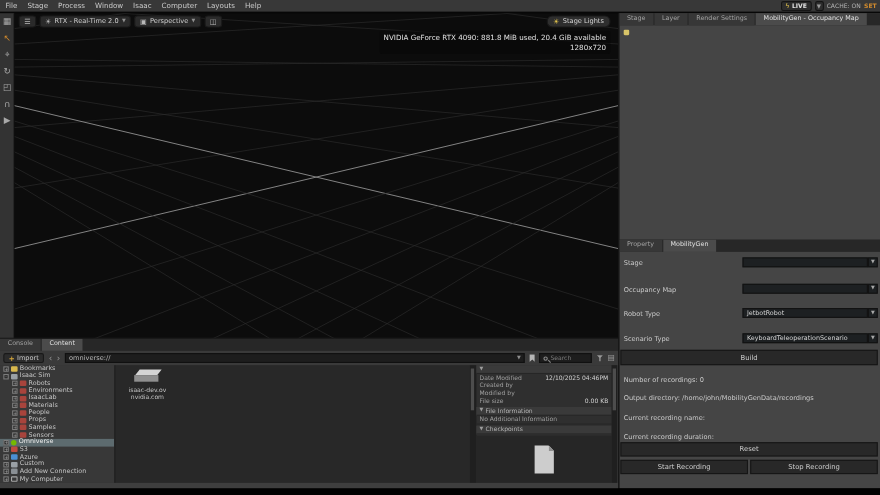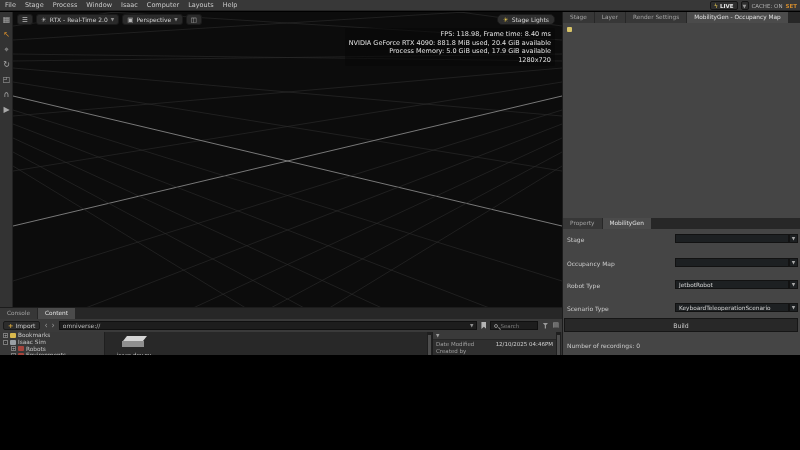--- a/index.html
+++ b/index.html
@@ -1,17 +1,17 @@
 <!DOCTYPE html>
 <html><head>
 <meta charset="utf-8">
 <style>
   * { margin:0; padding:0; box-sizing:border-box; }
   html,body { background:#000; }
-  #app { position:relative; width:800px; height:355px; background:#000;
+  #app { position:relative; width:800px; height:450px; background:#000;
          font-family:"DejaVu Sans",sans-serif; overflow:hidden; color:#c8c8c8; }
 
   
   #menubar { position:absolute; left:0; top:0; width:800px; height:11px;
              background:#383838; border-bottom:1px solid #252525;
              display:flex; align-items:center; font-size:6.5px; }
   #menu-items { display:flex; padding-left:5px; }
   #menu-items span { margin-right:9px; color:#c9c9c9; cursor:default; }
   #menubar-right { position:absolute; right:3px; top:0; height:11px;
                    display:flex; align-items:center; gap:3px; }
@@ -230,23 +230,21 @@
       </div>
       <div class="vp-btn">
         <span class="vp-ic">◫</span>
       </div>
     </div>
     <div id="stage-lights">
       <span id="sl-icon">☀</span>
       <span>Stage Lights</span>
     </div>
     <div id="vp-stats">
-        <div>FPS: 118.98, Frame time: 8.40 ms</div>
         <div>NVIDIA GeForce RTX 4090: 881.8 MiB used, 20.4 GiB available</div>
-        <div>Process Memory: 5.0 GiB used, 17.9 GiB available</div>
         <div>1280x720</div>
       </div>
   </div>
 
   <div id="right-top">
     <div class="tabbar" id="right-top-tabs">
         <div class="tab">Stage</div>
         <div class="tab">Layer</div>
         <div class="tab">Render Settings</div>
         <div class="tab active">MobilityGen - Occupancy Map</div>

